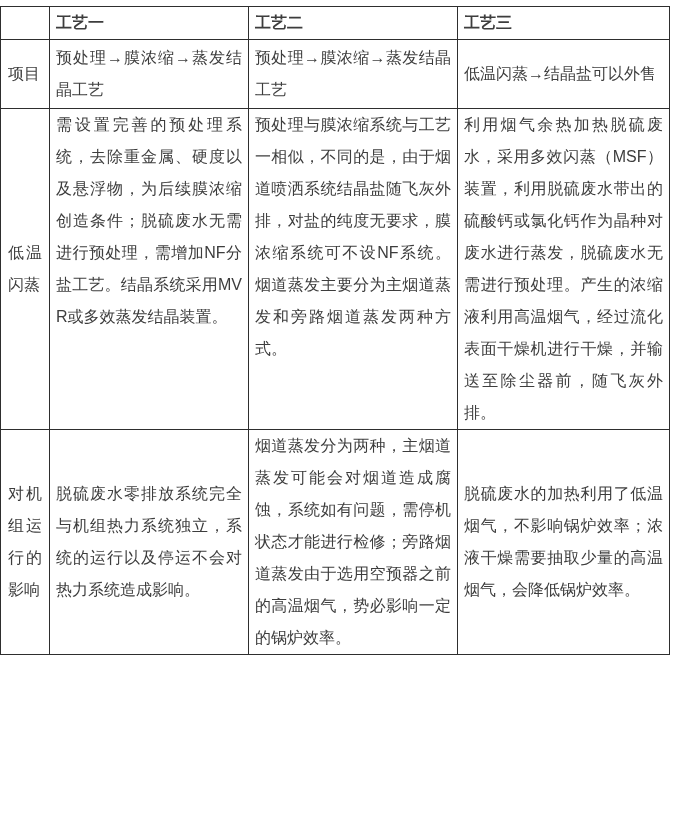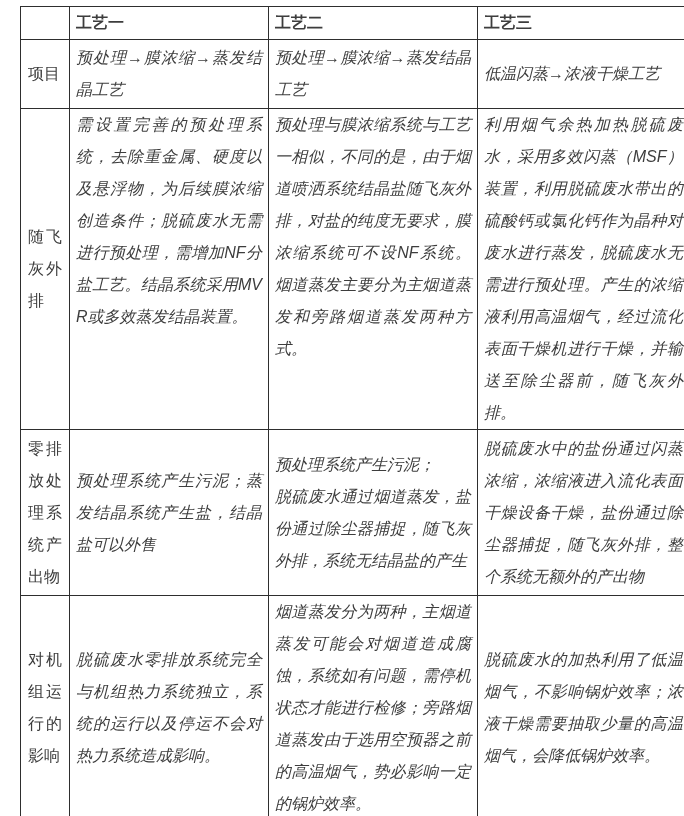--- a/index.html
+++ b/index.html
@@ -8,21 +8,21 @@
     background: #ffffff;
     width: 684px;
     height: 816px;
     overflow: hidden;
     font-family: "Liberation Sans", "DejaVu Sans", sans-serif;
   }
   .page {
     box-sizing: border-box;
     width: 584px;
     height: 816px;
-    padding: 6px 7px 0 20px;
+    padding: 6px 7px 0 0;
     background: #ffffff;
     border-radius: 16px;
   }
   table.tbl {
     table-layout: fixed;
     width: 669px;
     border-collapse: collapse;
     color: #3d3d3d;
     font-size: 16px;
     line-height: 32px;
@@ -51,21 +51,20 @@
     text-justify: inter-ideograph;
     padding: 0 7px;
     word-break: break-all;
   }
   td.cell {
     text-align: justify;
     text-justify: inter-ideograph;
     padding: 0 6px;
     white-space: pre-line;
     word-break: break-all;
-    font-style: italic;
   }
   tr.r-config td.cell { vertical-align: top; }
 </style>
 </head>
 <body>
 
 <div class="page">
   <table class="tbl">
     <colgroup>
       <col class="c0">
@@ -79,37 +78,30 @@
       <td class="label"></td>
       <th class="head">工艺一</th>
       <th class="head">工艺二</th>
       <th class="head">工艺三</th>
     </tr>
 
     <tr class="r-item">
       <td class="label">项目</td>
       <td class="cell">预处理→膜浓缩→蒸发结晶工艺</td>
       <td class="cell">预处理→膜浓缩→蒸发结晶工艺</td>
-      <td class="cell">低温闪蒸→浓液干燥工艺</td>
+      <td class="cell">低温闪蒸→结晶盐可以外售</td>
     </tr>
 
     <tr class="r-config">
-      <td class="label">随飞灰外排</td>
+      <td class="label">低温闪蒸</td>
       <td class="cell">需设置完善的预处理系统，去除重金属、硬度以及悬浮物，为后续膜浓缩创造条件；脱硫废水无需进行预处理，需增加NF分盐工艺。结晶系统采用MVR或多效蒸发结晶装置。</td>
       <td class="cell">预处理与膜浓缩系统与工艺一相似，不同的是，由于烟道喷洒系统结晶盐随飞灰外排，对盐的纯度无要求，膜浓缩系统可不设NF系统。烟道蒸发主要分为主烟道蒸发和旁路烟道蒸发两种方式。</td>
       <td class="cell">利用烟气余热加热脱硫废水，采用多效闪蒸（MSF）装置，利用脱硫废水带出的硫酸钙或氯化钙作为晶种对废水进行蒸发，脱硫废水无需进行预处理。产生的浓缩液利用高温烟气，经过流化表面干燥机进行干燥，并输送至除尘器前，随飞灰外排。</td>
     </tr>
 
-    <tr class="r-output">
-      <td class="label">零排放处理系统产出物</td>
-      <td class="cell">预处理系统产生污泥；蒸发结晶系统产生盐，结晶盐可以外售</td>
-      <td class="cell">预处理系统产生污泥；
-脱硫废水通过烟道蒸发，盐份通过除尘器捕捉，随飞灰外排，系统无结晶盐的产生</td>
-      <td class="cell">脱硫废水中的盐份通过闪蒸浓缩，浓缩液进入流化表面干燥设备干燥，盐份通过除尘器捕捉，随飞灰外排，整个系统无额外的产出物</td>
-    </tr>
 
     <tr class="r-impact">
       <td class="label">对机组运行的影响</td>
       <td class="cell">脱硫废水零排放系统完全与机组热力系统独立，系统的运行以及停运不会对热力系统造成影响。</td>
       <td class="cell">烟道蒸发分为两种，主烟道蒸发可能会对烟道造成腐蚀，系统如有问题，需停机状态才能进行检修；旁路烟道蒸发由于选用空预器之前的高温烟气，势必影响一定的锅炉效率。</td>
       <td class="cell">脱硫废水的加热利用了低温烟气，不影响锅炉效率；浓液干燥需要抽取少量的高温烟气，会降低锅炉效率。</td>
     </tr>
   </tbody>
     </table>
 </div>

